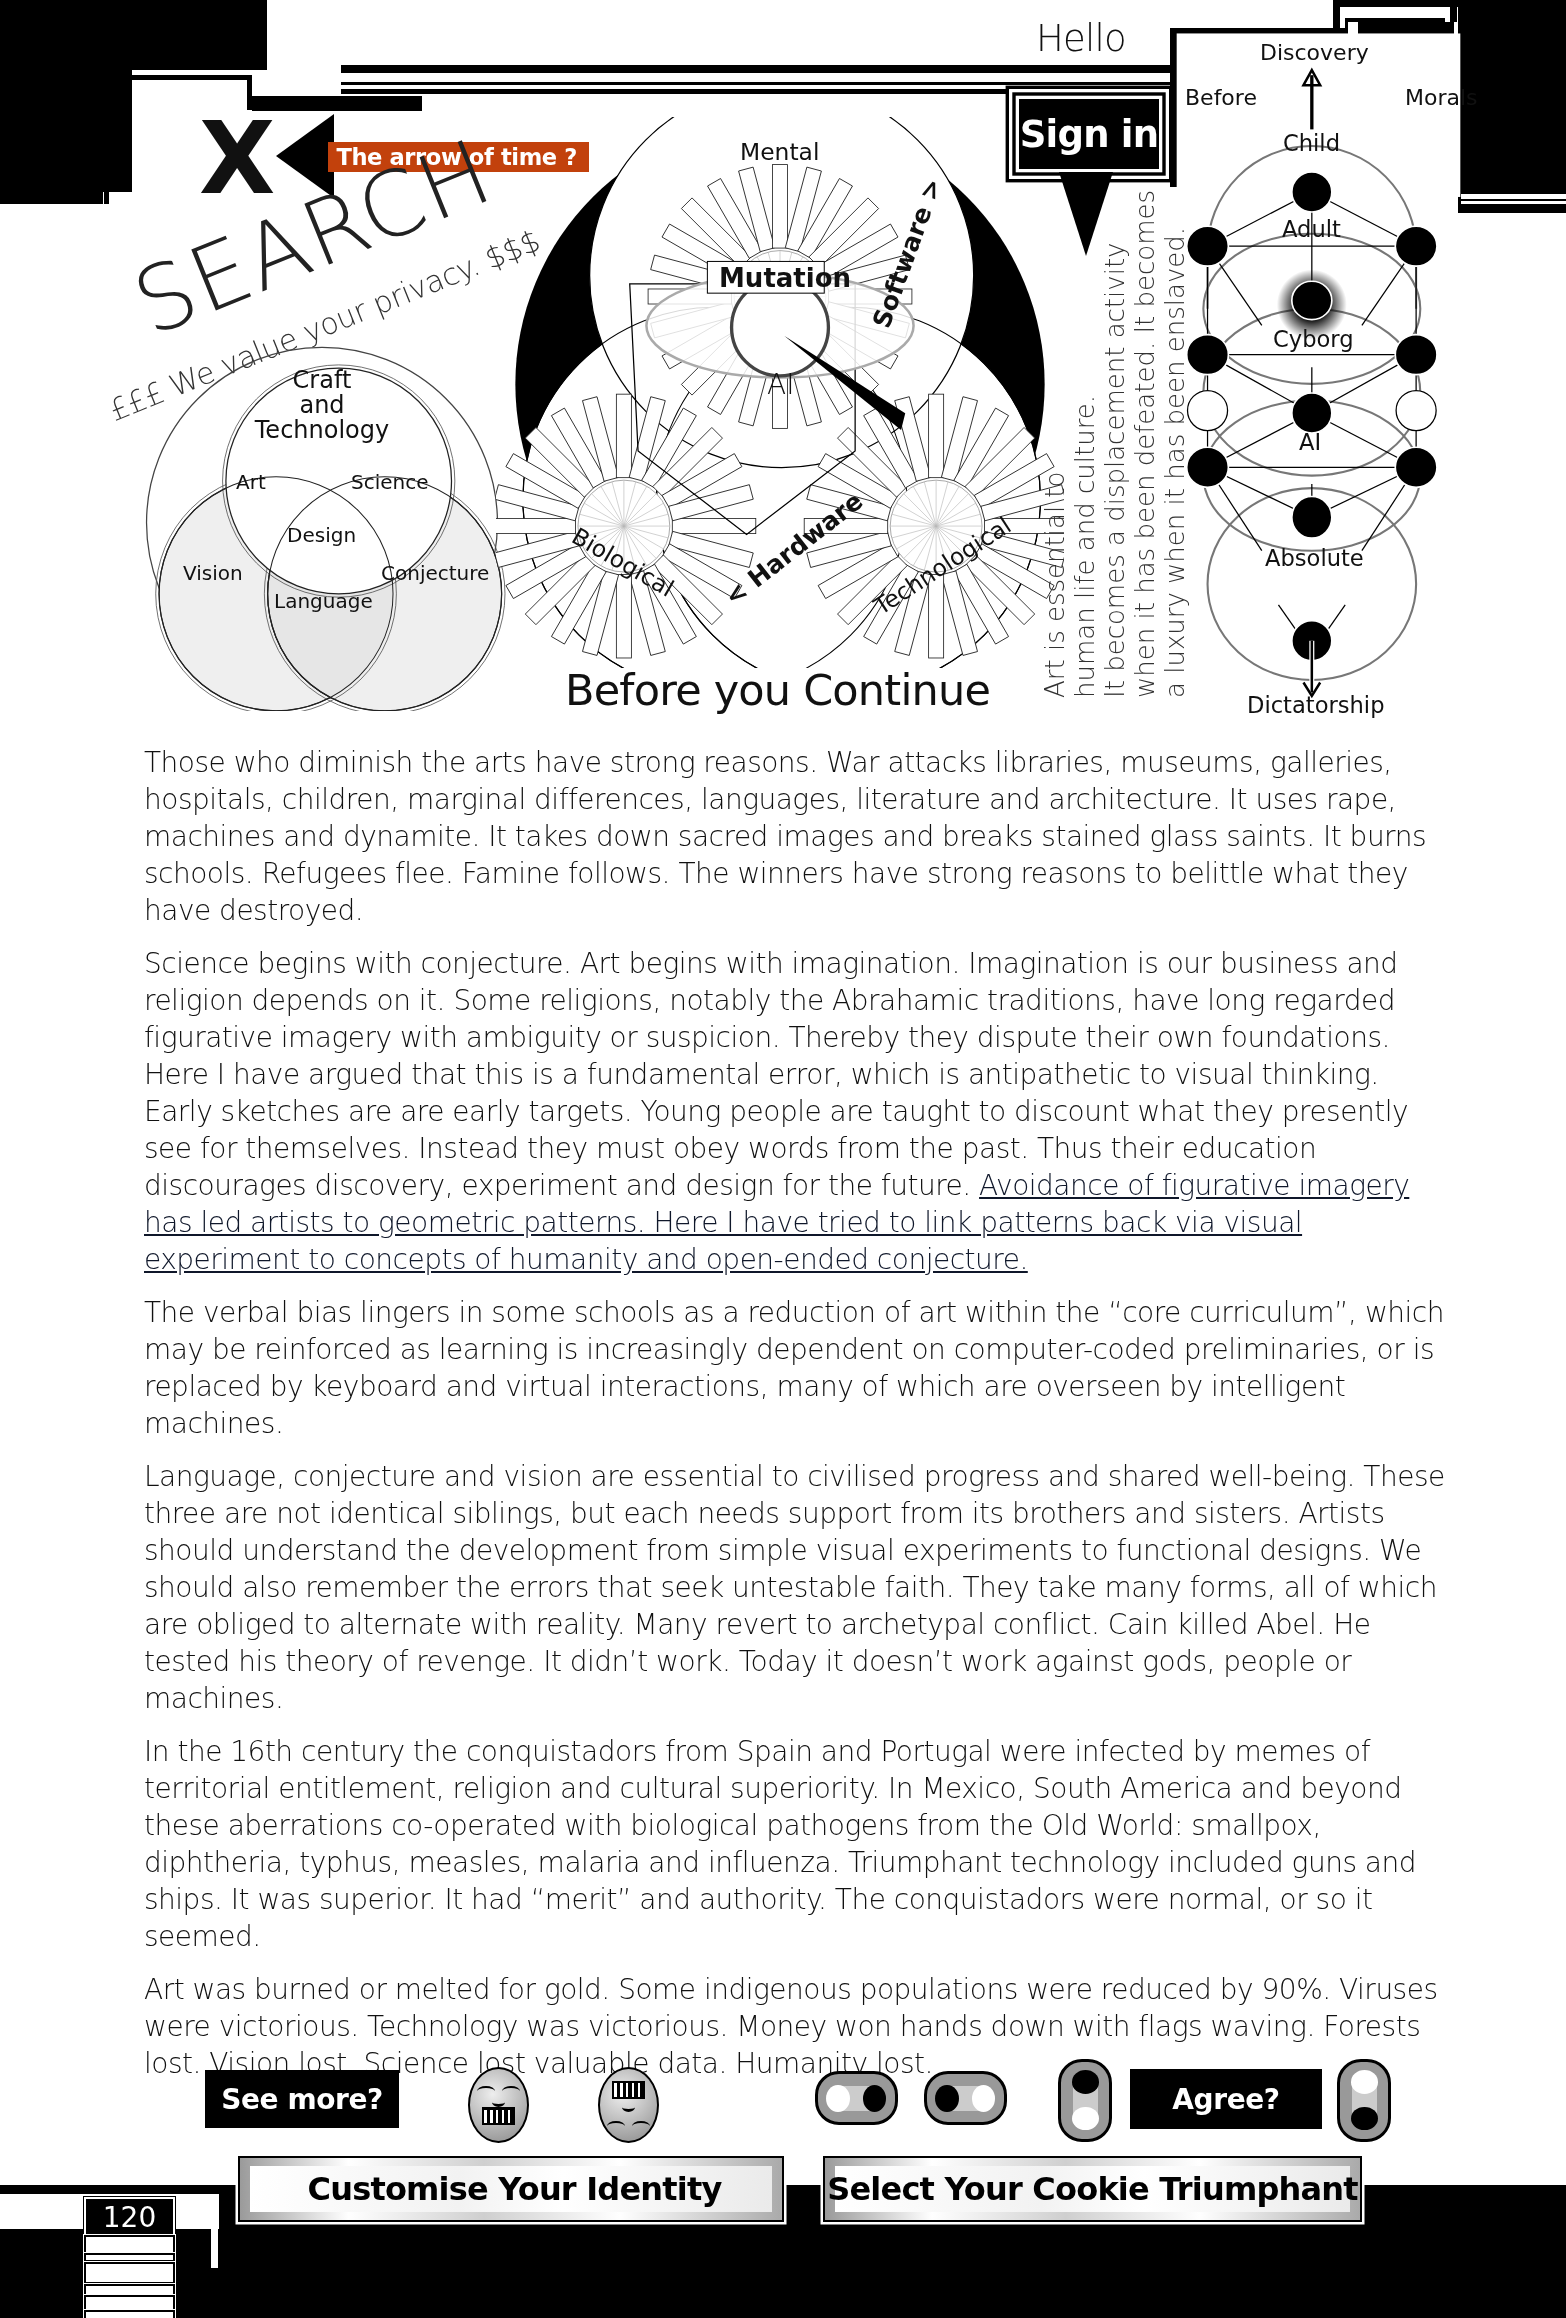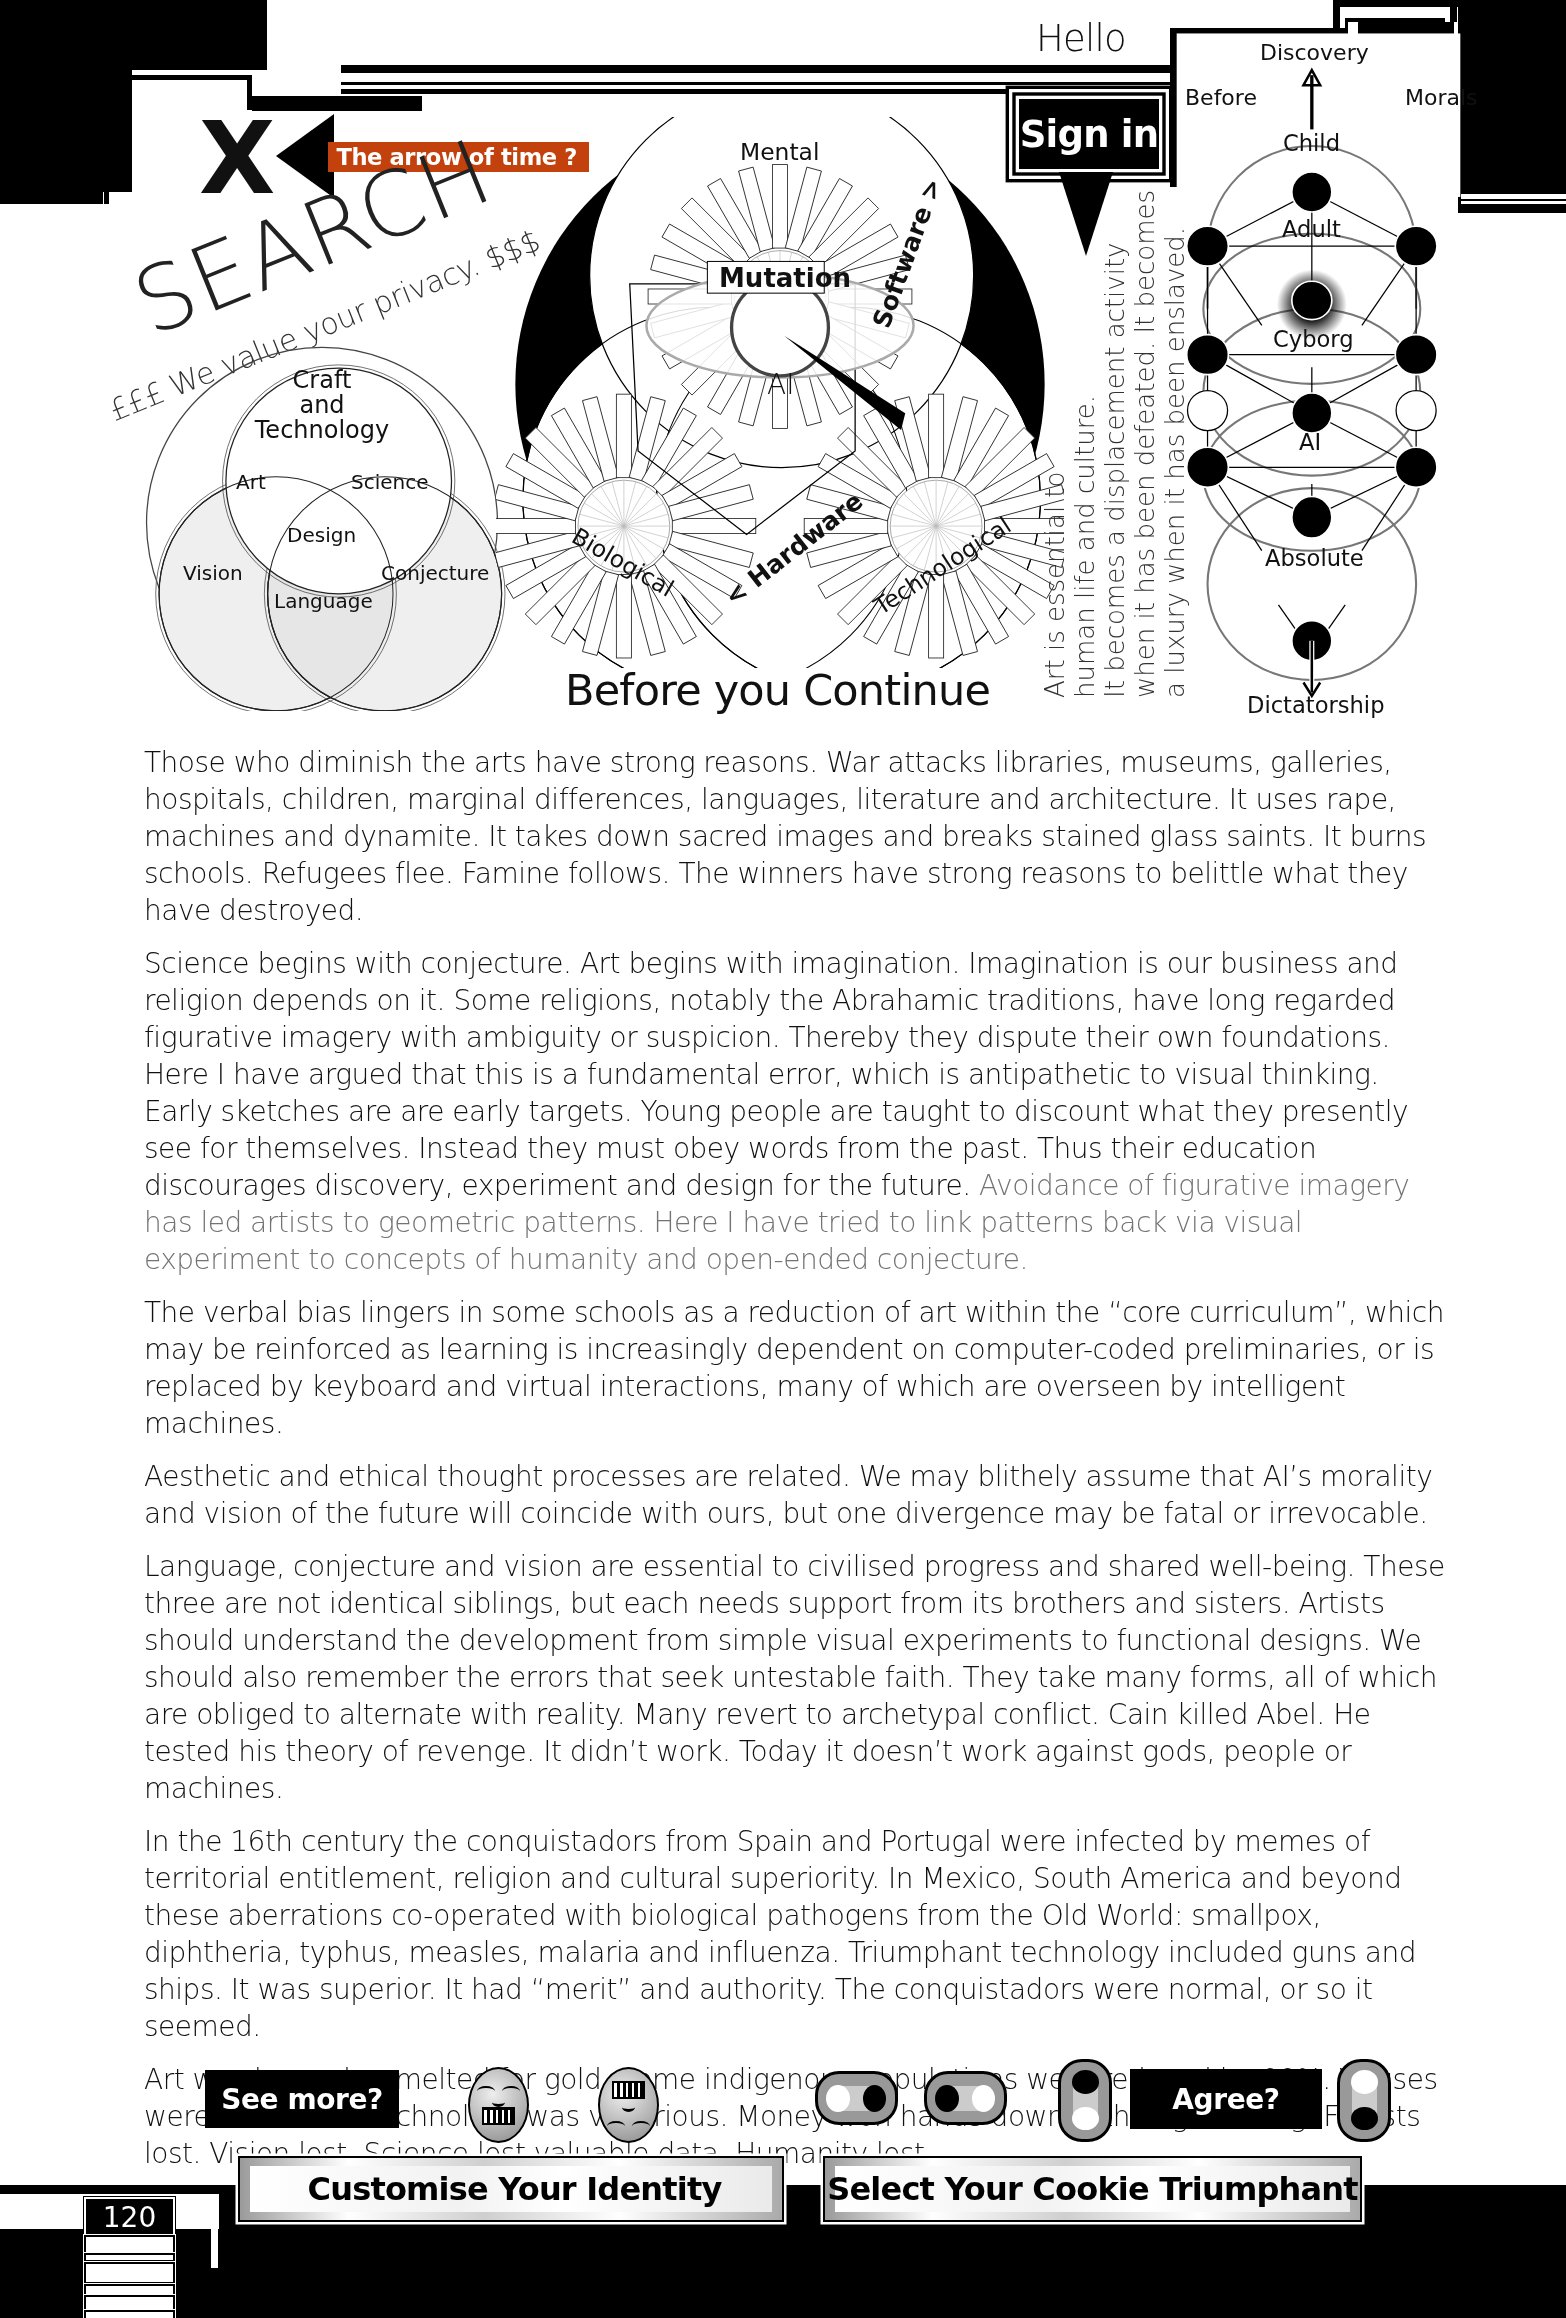--- a/index.html
+++ b/index.html
@@ -27,21 +27,21 @@
   .privacy { position: absolute; left: 117px; top: 393px; font-size: 30px; font-weight: 300; color:#333;
             transform: rotate(-22deg); transform-origin: left bottom; white-space: nowrap; letter-spacing:-0.4px;}
 
   .heading { position: absolute; left: 565px; top: 665px; font-size: 43px; letter-spacing: -0.8px; }
 
   .vertical-note { position: absolute; left: 1040px; top: 698px; transform: rotate(-90deg); transform-origin: left top;
             font-size: 26px; font-weight: 300; line-height: 30px; color:#333; white-space: nowrap; width: 434px; }
 
   .body-text { position: absolute; left: 144px; top: 732px; width: 1303px; font-size: 28px; line-height: 37px; font-weight: 300; letter-spacing:-0.5px; }
   .body-text p { margin: 12px 0 16px 0; }
-  .muted { color: #737373; }
+  .muted { color: #0f172a; text-decoration: underline; }
 
   
   .btn-black { position: absolute; background:#000; color:#fff; font-weight:bold; font-size:28px; display:flex;
             align-items:center; justify-content:center; cursor:pointer; letter-spacing:-0.4px;}
   .face { position: absolute; width: 57px; height: 72px; border-radius: 50%; border: 2.5px solid #000;
           background: radial-gradient(circle at 40% 35%, #eee, #888); cursor:pointer; overflow:hidden; }
   .face .teeth { position:absolute; left:11.7px; width:33px; height:18.4px; background:#000; }
   .face .teeth i { position:absolute; top:2.5px; width:2.5px; height:13.4px; background:#fff; }
   .face .eye { position:absolute; width:18.4px; height:8.4px; border-top:2.5px solid #000; border-radius:50% 50% 0 0; }
   .face .mouth { position:absolute; left:22px; width:13.4px; height:6.7px; border-bottom:3.3px solid #000; border-radius:0 0 50% 50%;}
@@ -394,21 +394,20 @@
   <div>when it has been defeated. It becomes</div>
   <div>a luxury when it has been enslaved.</div>
 </div>
 
 <div class="heading">Before you Continue</div>
 
 <div class="body-text">
   <p><span>Those who diminish the arts have strong reasons. War attacks libraries, museums, galleries, hospitals, children, marginal differences, languages, literature and architecture. It uses rape, machines and dynamite. It takes down sacred images and breaks stained glass saints. It burns schools. Refugees flee. Famine follows. The winners have strong reasons to belittle what they have destroyed.</span></p>
   <p><span>Science begins with conjecture. Art begins with imagination. Imagination is our business and religion depends on it. Some religions, notably the Abrahamic traditions, have long regarded figurative imagery with ambiguity or suspicion. Thereby they dispute their own foundations. Here I have argued that this is a fundamental error, which is antipathetic to visual thinking. Early sketches are are early targets. Young people are taught to discount what they presently see for themselves. Instead they must obey words from the past. Thus their education discourages discovery, experiment and design for the future. </span><span class="muted">Avoidance of figurative imagery has led artists to geometric patterns. Here I have tried to link patterns back via visual experiment to concepts of humanity and open-ended conjecture.</span></p>
   <p><span>The verbal bias lingers in some schools as a reduction of art within the “core curriculum”, which may be reinforced as learning is increasingly dependent on computer-coded preliminaries, or is replaced by keyboard and virtual interactions, many of which are overseen by intelligent machines.</span></p>
-  <p><span>Aesthetic and ethical thought processes are related. We may blithely assume that AI’s morality and vision of the future will coincide with ours, but one divergence may be fatal or irrevocable.</span></p>
   <p><span>Language, conjecture and vision are essential to civilised progress and shared well-being. These three are not identical siblings, but each needs support from its brothers and sisters. Artists should understand the development from simple visual experiments to functional designs. We should also remember the errors that seek untestable faith. They take many forms, all of which are obliged to alternate with reality. Many revert to archetypal conflict. Cain killed Abel. He tested his theory of revenge. It didn’t work. Today it doesn’t work against gods, people or machines.</span></p>
   <p><span>In the 16th century the conquistadors from Spain and Portugal were infected by memes of territorial entitlement, religion and cultural superiority. In Mexico, South America and beyond these aberrations co-operated with biological pathogens from the Old World: smallpox, diphtheria, typhus, measles, malaria and influenza. Triumphant technology included guns and ships. It was superior. It had “merit” and authority.  The conquistadors were normal, or so it seemed.</span></p>
   <p><span>Art was burned or melted for gold. Some indigenous populations were reduced by 90%. Viruses were victorious. Technology was victorious. Money won hands down with flags waving. Forests lost. Vision lost. Science lost valuable data. Humanity lost.</span></p>
 </div>
 
 <div class="btn-black" style="left:205px;top:2070px;width:194px;height:58px;">See more?</div>
 
 <div class="face" style="left:468px;top:2067px;">
   <span>
     <span class="eye" style="left:6.7px;top:16.7px;"></span><span class="eye" style="left:32px;top:16.7px;"></span>

